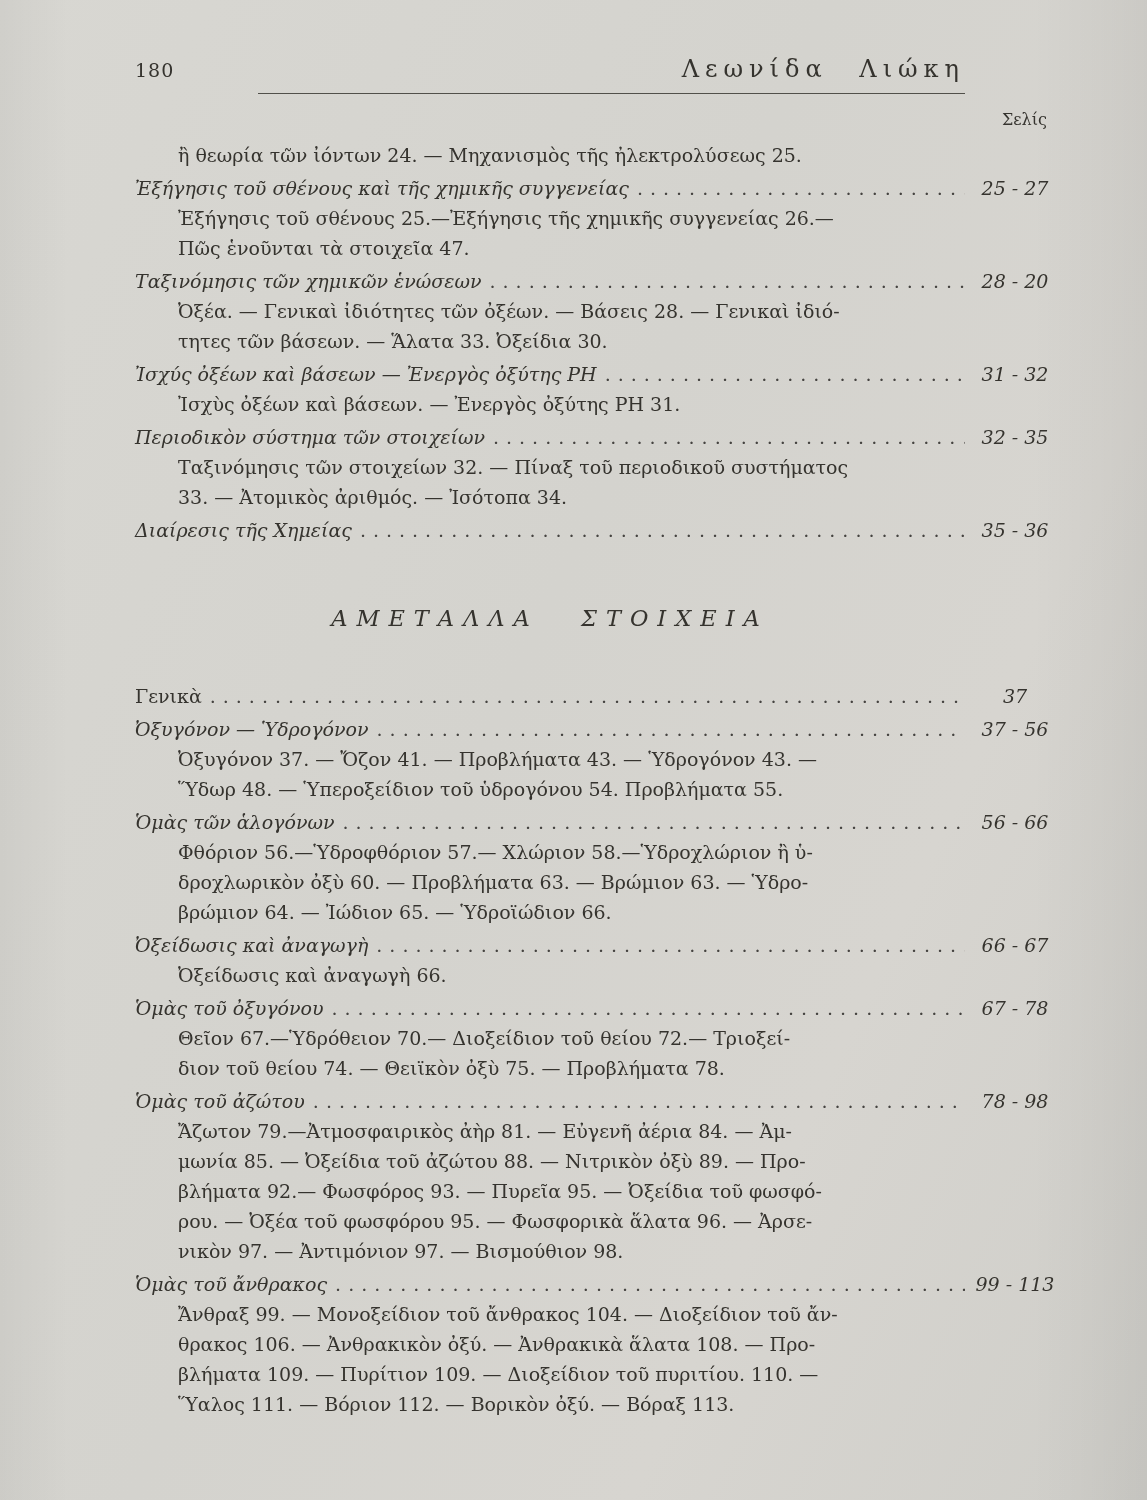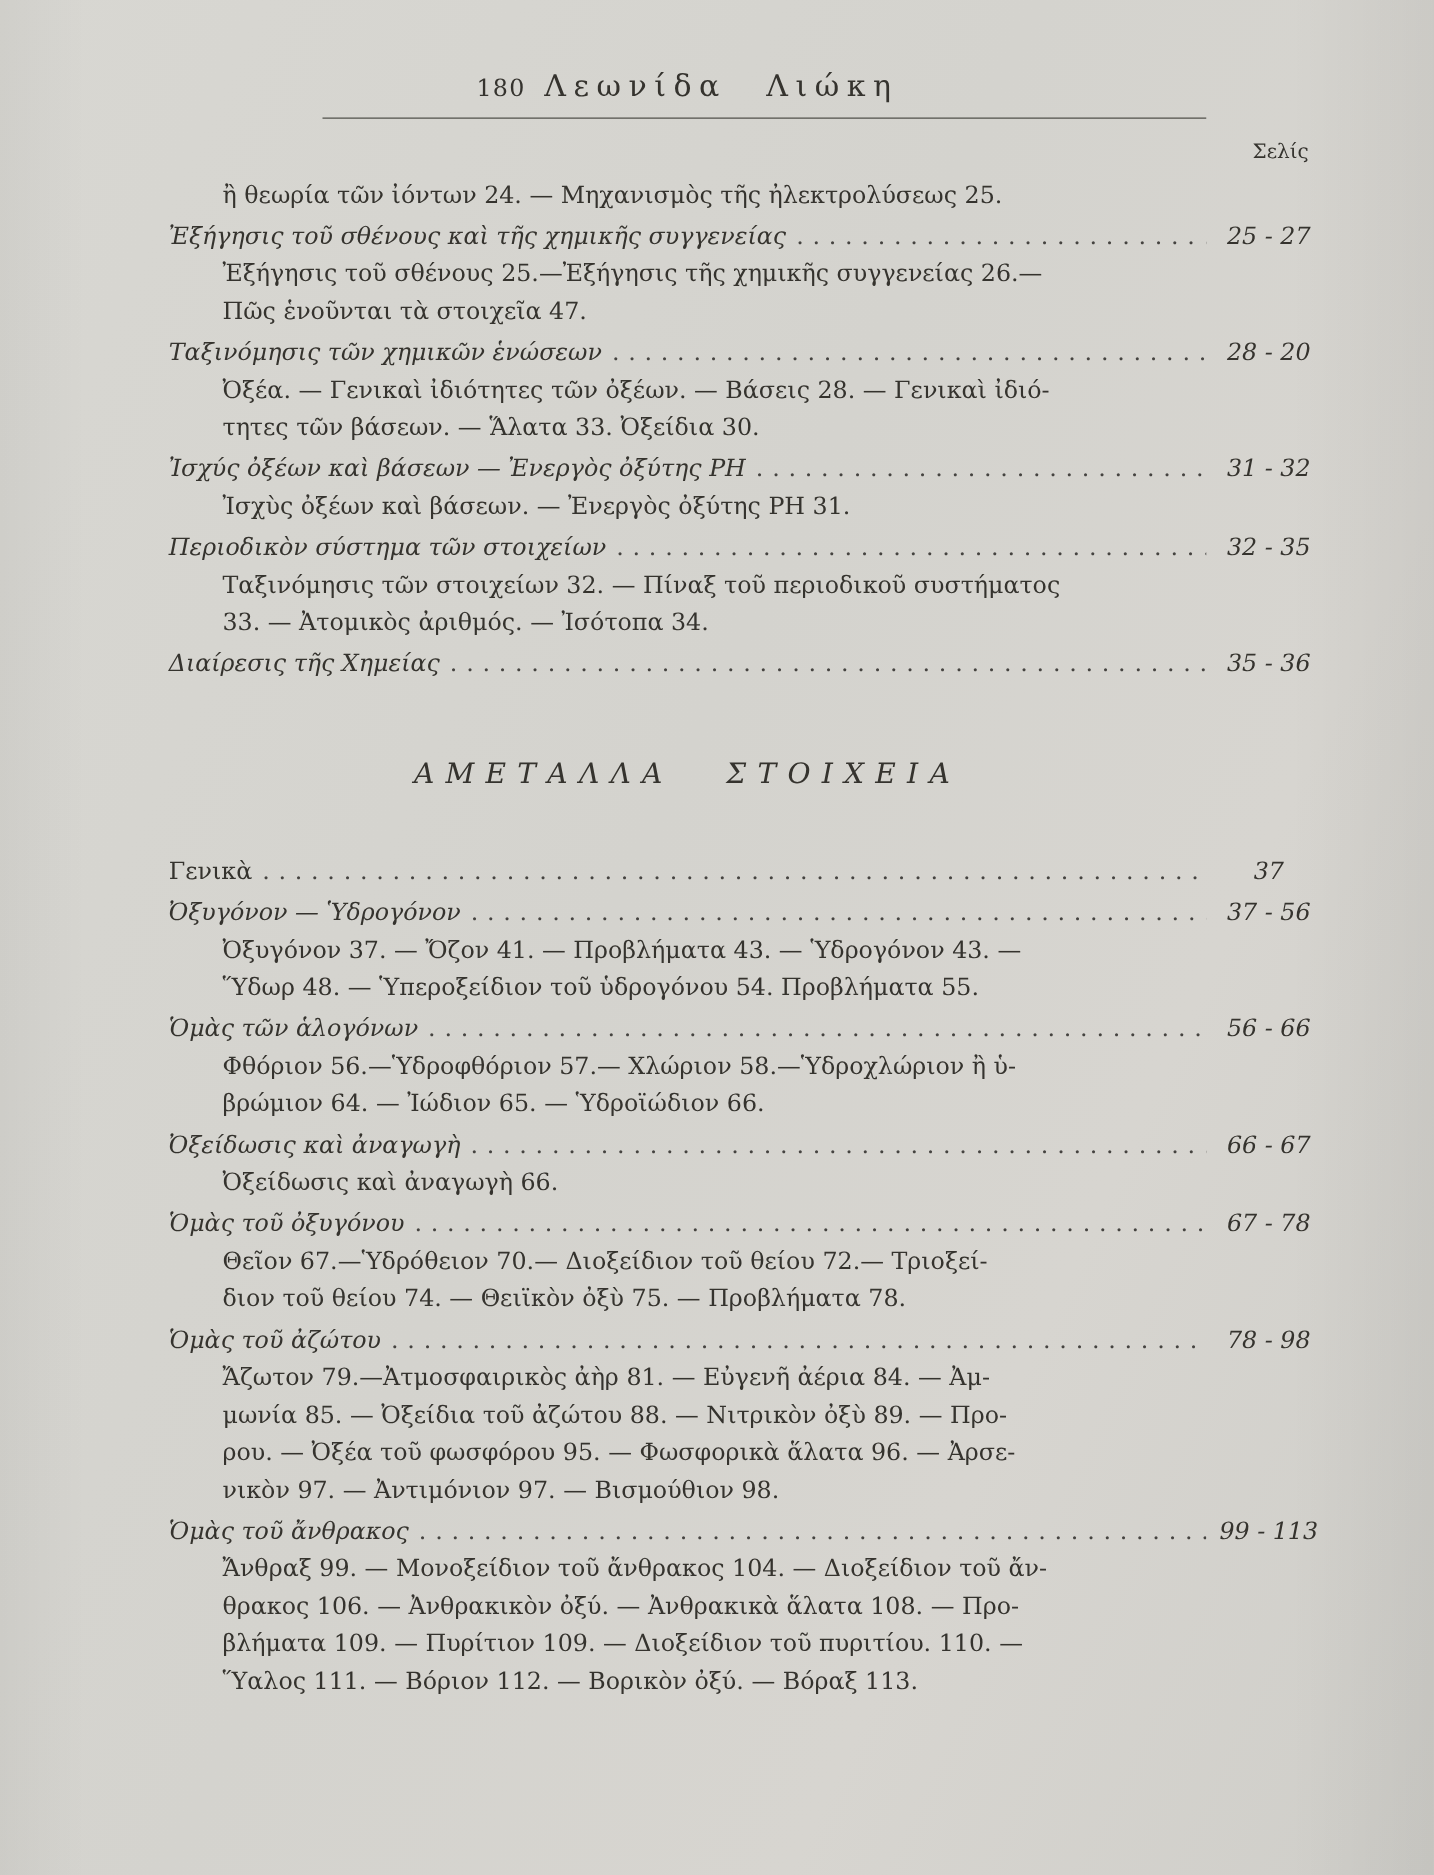--- a/index.html
+++ b/index.html
@@ -19,21 +19,21 @@
     padding:56px 82px 60px 135px;
     color:var(--ink);
     font-size:19px;
     background:
       linear-gradient(to right, rgba(0,0,0,0.04), rgba(0,0,0,0) 6%, rgba(0,0,0,0) 90%, rgba(0,0,0,0.05)),
       linear-gradient(115deg, #d8d7d2 0%, var(--paper) 45%, #d7d5d0 72%, #cfcec9 100%);
   }
   
   .page-header{
     display:flex;
-    justify-content:center;
+    justify-content:space-between;
     align-items:baseline;
     line-height:26px;
     gap:15px;
   }
   .folio{ letter-spacing:1px; font-size:19px; }
   .author{
     letter-spacing:6px;
     word-spacing:18px;
     margin-right:100px;
     font-size:24px;
@@ -169,20 +169,21 @@
         <div class="desc-line">Ὀξυγόνον 37. — Ὄζον 41. — Προβλήματα 43. — Ὑδρογόνον 43. —</div>
         <div class="desc-line">Ὕδωρ 48. — Ὑπεροξείδιον τοῦ ὑδρογόνου 54. Προβλήματα 55.</div>
       </div>
       <div class="entry">
         <div class="entry-row">
           <span class="entry-title">Ὁμὰς τῶν ἁλογόνων</span>
           <span class="leader">................................................................................</span>
           <span class="pages">56 - 66</span>
         </div>
         <div class="desc-line">Φθόριον 56.—Ὑδροφθόριον 57.— Χλώριον 58.—Ὑδροχλώριον ἢ ὑ-</div>
+        <div class="desc-line">δροχλωρικὸν ὀξὺ 60. — Προβλήματα 63. — Βρώμιον 63. — Ὑδρο-</div>
         <div class="desc-line">βρώμιον 64. — Ἰώδιον 65. — Ὑδροϊώδιον 66.</div>
       </div>
       <div class="entry">
         <div class="entry-row">
           <span class="entry-title">Ὀξείδωσις καὶ ἀναγωγὴ</span>
           <span class="leader">................................................................................</span>
           <span class="pages">66 - 67</span>
         </div>
         <div class="desc-line">Ὀξείδωσις καὶ ἀναγωγὴ 66.</div>
       </div>
@@ -196,20 +197,21 @@
         <div class="desc-line">διον τοῦ θείου 74. — Θειϊκὸν ὀξὺ 75. — Προβλήματα 78.</div>
       </div>
       <div class="entry">
         <div class="entry-row">
           <span class="entry-title">Ὁμὰς τοῦ ἀζώτου</span>
           <span class="leader">................................................................................</span>
           <span class="pages">78 - 98</span>
         </div>
         <div class="desc-line">Ἄζωτον 79.—Ἀτμοσφαιρικὸς ἀὴρ 81. — Εὐγενῆ ἀέρια 84. — Ἀμ-</div>
         <div class="desc-line">μωνία 85. — Ὀξείδια τοῦ ἀζώτου 88. — Νιτρικὸν ὀξὺ 89. — Προ-</div>
+        <div class="desc-line">βλήματα 92.— Φωσφόρος 93. — Πυρεῖα 95. — Ὀξείδια τοῦ φωσφό-</div>
         <div class="desc-line">ρου. — Ὀξέα τοῦ φωσφόρου 95. — Φωσφορικὰ ἅλατα 96. — Ἀρσε-</div>
         <div class="desc-line">νικὸν 97. — Ἀντιμόνιον 97. — Βισμούθιον 98.</div>
       </div>
       <div class="entry">
         <div class="entry-row">
           <span class="entry-title">Ὁμὰς τοῦ ἄνθρακος</span>
           <span class="leader">................................................................................</span>
           <span class="pages">99 - 113</span>
         </div>
         <div class="desc-line">Ἄνθραξ 99. — Μονοξείδιον τοῦ ἄνθρακος 104. — Διοξείδιον τοῦ ἄν-</div>

